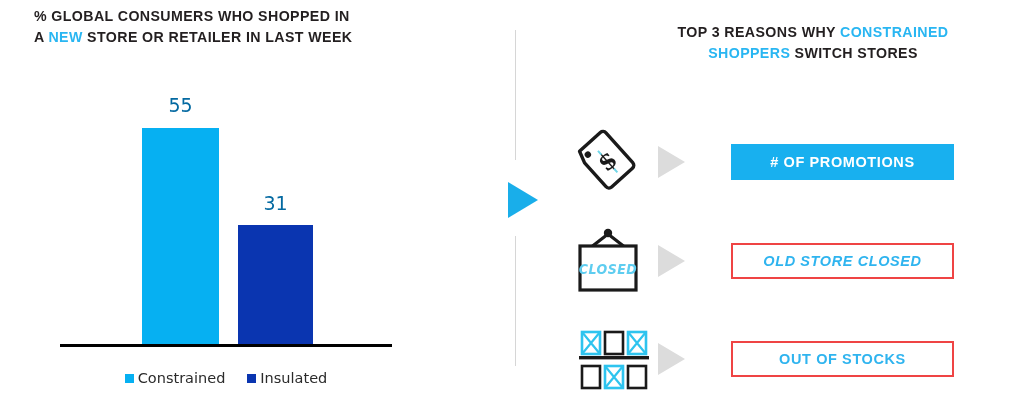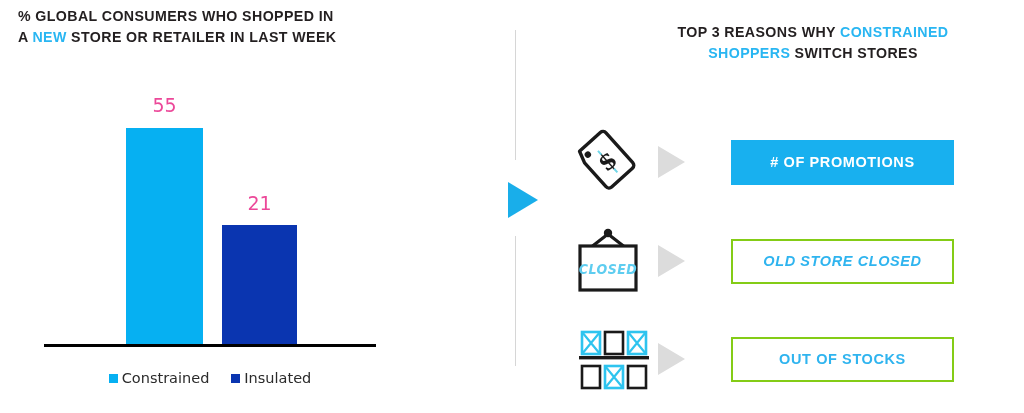--- a/index.html
+++ b/index.html
@@ -12,21 +12,21 @@
     height: 413px;
     position: relative;
     overflow: hidden;
     font-family: "Liberation Sans", sans-serif;
     color: #231f20;
   }
 
   
   #left-panel {
     position: absolute;
-    left: 0; top: 0;
+    left: 16px; top: 0;
     width: 500px; height: 413px;
   }
   #left-title {
     position: absolute;
     left: 18px; top: 6px;
     width: 420px;
     font-size: 14.2px;
     font-weight: bold;
     letter-spacing: 0.4px;
     line-height: 21px;
@@ -51,21 +51,21 @@
   }
   #bar-insulated {
     left: 222px;
     width: 75px;
     height: 120px;
     background: #0a35b0;
   }
   .bar-value {
     position: absolute;
     font-size: 19px;
-    color: #ec4899;
+    color: #0369a1;
     text-align: center;
     font-family: "DejaVu Sans", sans-serif;
   }
   #value-constrained { left: 126px; width: 77px; top: 94px; }
   #value-insulated   { left: 222px; width: 75px; top: 192px; }
 
   #axis-line {
     position: absolute;
     left: 44px;
     top: 344px;
@@ -157,60 +157,60 @@
     flex: 0 0 38px;
     width: 0; height: 0;
     border-top: 16px solid transparent;
     border-bottom: 16px solid transparent;
     border-left: 27px solid #dcdcdc;
     margin-left: 2px;
   }
   .reason-box {
     flex: 0 0 auto;
     width: 223px;
-    height: 45px;
+    height: 36px;
     margin-left: 8px;
     display: flex;
     align-items: center;
     justify-content: center;
     font-size: 14.5px;
     font-weight: bold;
     letter-spacing: 0.6px;
     text-transform: uppercase;
     box-sizing: border-box;
   }
   .reason-box.filled {
     background: #18b0ef;
     color: #ffffff;
     border: 0;
   }
   .reason-box.outline {
     background: #ffffff;
     color: #2fb4ef;
-    border: 2px solid #84cc16;
+    border: 2px solid #ef4444;
   }
 
   svg { display: block; }
 </style>
 </head>
 <body>
 
 <div id="left-panel">
 
   <div id="left-title">
     <span>% GLOBAL CONSUMERS WHO SHOPPED IN</span><br>
     <span>A </span><span class="hl-cyan">NEW</span><span> STORE OR RETAILER IN LAST WEEK</span>
   </div>
 
   <div id="chart-area">
 
     <div class="bar-value" id="value-constrained">55</div>
     <div class="bar" id="bar-constrained"></div>
 
-    <div class="bar-value" id="value-insulated">21</div>
+    <div class="bar-value" id="value-insulated">31</div>
     <div class="bar" id="bar-insulated"></div>
 
     <div id="axis-line"></div>
 
     <div id="legend">
       <div class="legend-item">
         <span class="legend-swatch" style="background:#06b0f2"></span>
         <span>Constrained</span>
       </div>
       <div class="legend-item">

